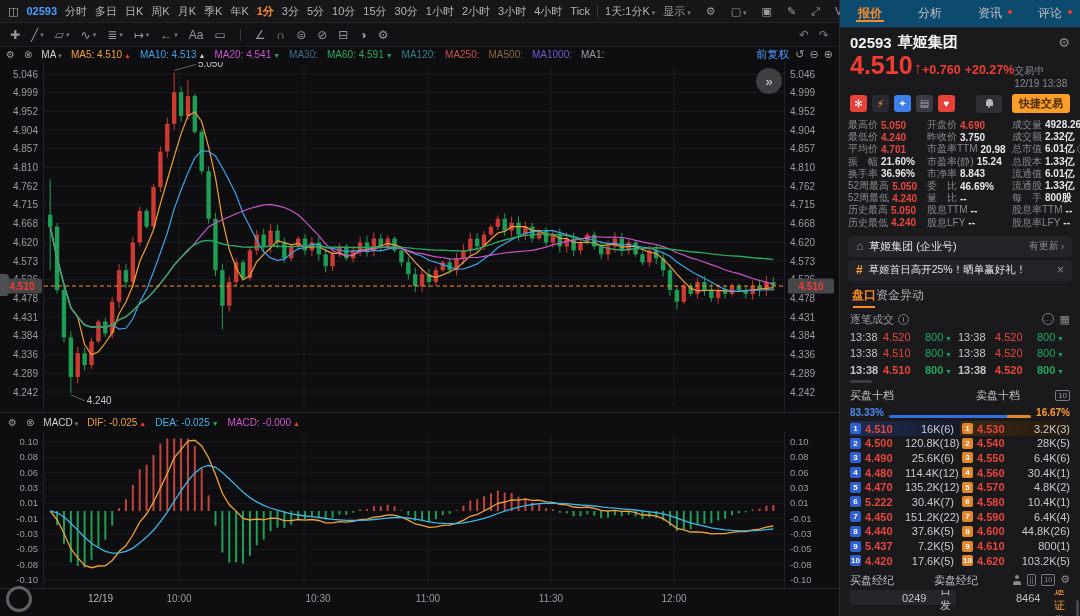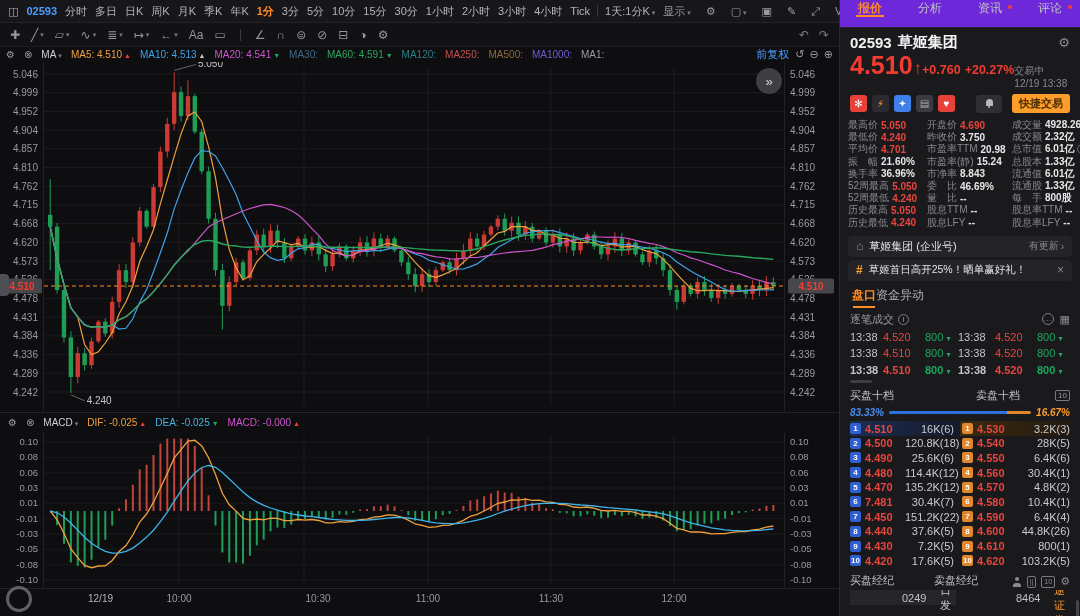--- a/index.html
+++ b/index.html
@@ -26,21 +26,21 @@
   .time-axis{position:relative;height:30px;border-top:1px solid #26262a;font-size:10px;color:#9a9aa0;}
   .time-axis span{position:absolute;top:4px;transform:translateX(-50%);}
   .time-axis .date{transform:none;color:#b4b4b8;}
   .expand-btn{position:absolute;width:26px;height:26px;border-radius:50%;background:rgba(70,70,76,.85);color:#d8d8dc;display:flex;align-items:center;justify-content:center;font-size:13px;cursor:pointer;}
   .edge-handle{position:absolute;left:0;width:9px;height:22px;background:#4e4e54;border-radius:0 4px 4px 0;}
   .watermark{position:absolute;left:6px;bottom:4px;display:flex;align-items:center;gap:8px;opacity:.8;z-index:5;}
   .wm-ring{width:26px;height:26px;border:3px solid #74747a;border-radius:50%;box-sizing:border-box;}
   .wm-text{font-size:24px;font-weight:bold;color:#74747a;letter-spacing:2px;}
   
   .rp{position:absolute;left:840px;top:0;width:240px;height:616px;background:#1a1a1d;display:flex;flex-direction:column;box-sizing:border-box;}
-  .rp-tabs{height:27px;display:flex;align-items:flex-start;background:#6d28d9;border-bottom:1px solid #26262a;flex:none;}
+  .rp-tabs{height:27px;display:flex;align-items:center;background:#0c4a6e;border-bottom:1px solid #26262a;flex:none;}
   .rp-tab{flex:1;display:flex;align-items:center;justify-content:center;font-size:12px;color:#c0c0c4;position:relative;cursor:pointer;}
   .rp-tab.on{color:#ff8b26;font-weight:bold;}
   .rp-tab.on::after{content:"";position:absolute;bottom:0;left:50%;transform:translateX(-50%);width:28px;height:2px;background:#ff8b26;}
   .rp-tab .dot{position:absolute;top:5px;right:8px;width:4px;height:4px;border-radius:50%;background:#f23c32;}
   .rp-stock{padding:5px 10px 0;flex:none;}
   .stock-line{display:flex;align-items:center;gap:6px;font-size:15px;font-weight:bold;color:#f2f2f4;}
   .stock-line .gear{margin-left:auto;color:#8a8a8e;font-weight:normal;font-size:13px;}
   .price-line{display:flex;align-items:baseline;margin-top:1px;}
   .big-price{font-size:25px;font-weight:bold;color:#f23c32;line-height:1;}
   .big-arrow{font-size:17px;font-weight:bold;color:#f23c32;margin-left:1px;}
@@ -71,35 +71,35 @@
   .ticks{padding:0 10px;flex:none;font-size:11px;}
   .tick-row{display:grid;grid-template-columns:33px 42px 1fr 37px 42px 1fr;align-items:center;height:16.5px;}
   .tick-row .tt{color:#c4c4c8;}
   .tick-row .tp{color:#e8453c;}
   .tick-row .tv{color:#1ea85c;text-align:left;}
   .tick-row.bold .tt,.tick-row.bold .tp,.tick-row.bold .tv{font-weight:bold;}
   .tick-scroll{width:22px;height:3px;background:#3d3d42;border-radius:2px;margin:2px 0 0 0;}
   .ob-head{display:flex;align-items:center;padding:5px 10px 2px;font-size:11px;color:#c0c0c4;flex:none;gap:16px;}
   .ob-head .h2{margin-left:66px;}
   .ob-head .ten{margin-left:auto;border:1px solid #7a7a80;border-radius:2px;font-size:8px;padding:0 2px;color:#9a9aa0;}
-  .ratio{display:flex;align-items:center;padding:2px 10px 3px;font-size:10px;font-weight:bold;flex:none;font-style:italic;}
+  .ratio{display:flex;align-items:flex-end;padding:2px 10px 3px;font-size:10px;font-weight:bold;flex:none;}
   .ratio .bp{color:#4a8cf0;} .ratio .sp{color:#ff9d2b;}
   .ratio .bar{flex:1;height:3px;margin:0 5px;display:flex;border-radius:2px;overflow:hidden;}
   .ratio .bseg{background:#2f6fe0;} .ratio .sseg{background:#e0862c;}
   .ob{display:flex;padding:0 10px;flex:none;font-size:11px;}
   .ob-side{width:50%;}
   .ob-row{display:grid;grid-template-columns:15px 40px 1fr;align-items:center;height:14.7px;padding-right:6px;}
   .ob-side.ask .ob-row{padding-right:0;padding-left:2px;}
   .ob-badge{width:11px;height:11px;border-radius:2px;color:#fff;font-size:8px;font-weight:bold;display:flex;align-items:center;justify-content:center;}
   .ob-badge.b{background:#2f5fd0;} .ob-badge.a{background:#e0862c;}
   .ob-price{color:#e8453c;font-weight:bold;}
   .ob-vol{color:#cacace;text-align:right;white-space:nowrap;}
   .ob-row.hlb{background:linear-gradient(90deg,#1d2e52,#15192a);}
   .ob-row.hla{background:linear-gradient(90deg,#3a2a13,#241a0e);}
-  .bk-head{display:flex;align-items:flex-end;padding:5px 10px 2px;font-size:11px;color:#c0c0c4;flex:none;}
+  .bk-head{display:flex;align-items:flex-start;padding:5px 10px 2px;font-size:11px;color:#c0c0c4;flex:none;}
   .bk-head .h2{margin-left:40px;}
   .bk-head .icons{margin-left:auto;display:flex;align-items:center;gap:5px;color:#8a8a8e;}
   .box-ic{border:1px solid #7a7a80;border-radius:2px;font-size:7px;padding:0 2px;line-height:10px;}
   .icon-person{position:relative;width:10px;height:10px;display:inline-block;}
   .icon-person::before{content:"";position:absolute;top:0;left:3px;width:4px;height:4px;border-radius:50%;background:#8a8a8e;}
   .icon-person::after{content:"";position:absolute;bottom:0;left:1px;width:8px;height:4px;border-radius:3px 3px 0 0;background:#8a8a8e;}
   .icon-bell{position:relative;width:9px;height:9px;display:inline-block;}
   .icon-bell::before{content:"";position:absolute;top:0;left:1px;width:7px;height:7px;border-radius:4px 4px 1px 1px;background:#b8b8bc;}
   .icon-bell::after{content:"";position:absolute;bottom:0;left:3.5px;width:2px;height:2px;border-radius:50%;background:#b8b8bc;}
   .brokers{flex:1;display:flex;padding:0 2px 0 10px;font-size:11px;overflow:hidden;position:relative;}
@@ -915,36 +915,36 @@
             <span class="ob-price">4.480</span>
             <span class="ob-vol">114.4K(12)</span>
           </div>
           <div class="ob-row">
             <span class="ob-badge b">5</span>
             <span class="ob-price">4.470</span>
             <span class="ob-vol">135.2K(12)</span>
           </div>
           <div class="ob-row">
             <span class="ob-badge b">6</span>
-            <span class="ob-price">7.481</span>
+            <span class="ob-price">5.222</span>
             <span class="ob-vol">30.4K(7)</span>
           </div>
           <div class="ob-row">
             <span class="ob-badge b">7</span>
             <span class="ob-price">4.450</span>
             <span class="ob-vol">151.2K(22)</span>
           </div>
           <div class="ob-row">
             <span class="ob-badge b">8</span>
             <span class="ob-price">4.440</span>
             <span class="ob-vol">37.6K(5)</span>
           </div>
           <div class="ob-row">
             <span class="ob-badge b">9</span>
-            <span class="ob-price">4.430</span>
+            <span class="ob-price">5.437</span>
             <span class="ob-vol">7.2K(5)</span>
           </div>
           <div class="ob-row">
             <span class="ob-badge b">10</span>
             <span class="ob-price">4.420</span>
             <span class="ob-vol">17.6K(5)</span>
           </div>
         </div>
       <div class="ob-side ask" id="ob-ask">
           <div class="ob-row hla">

